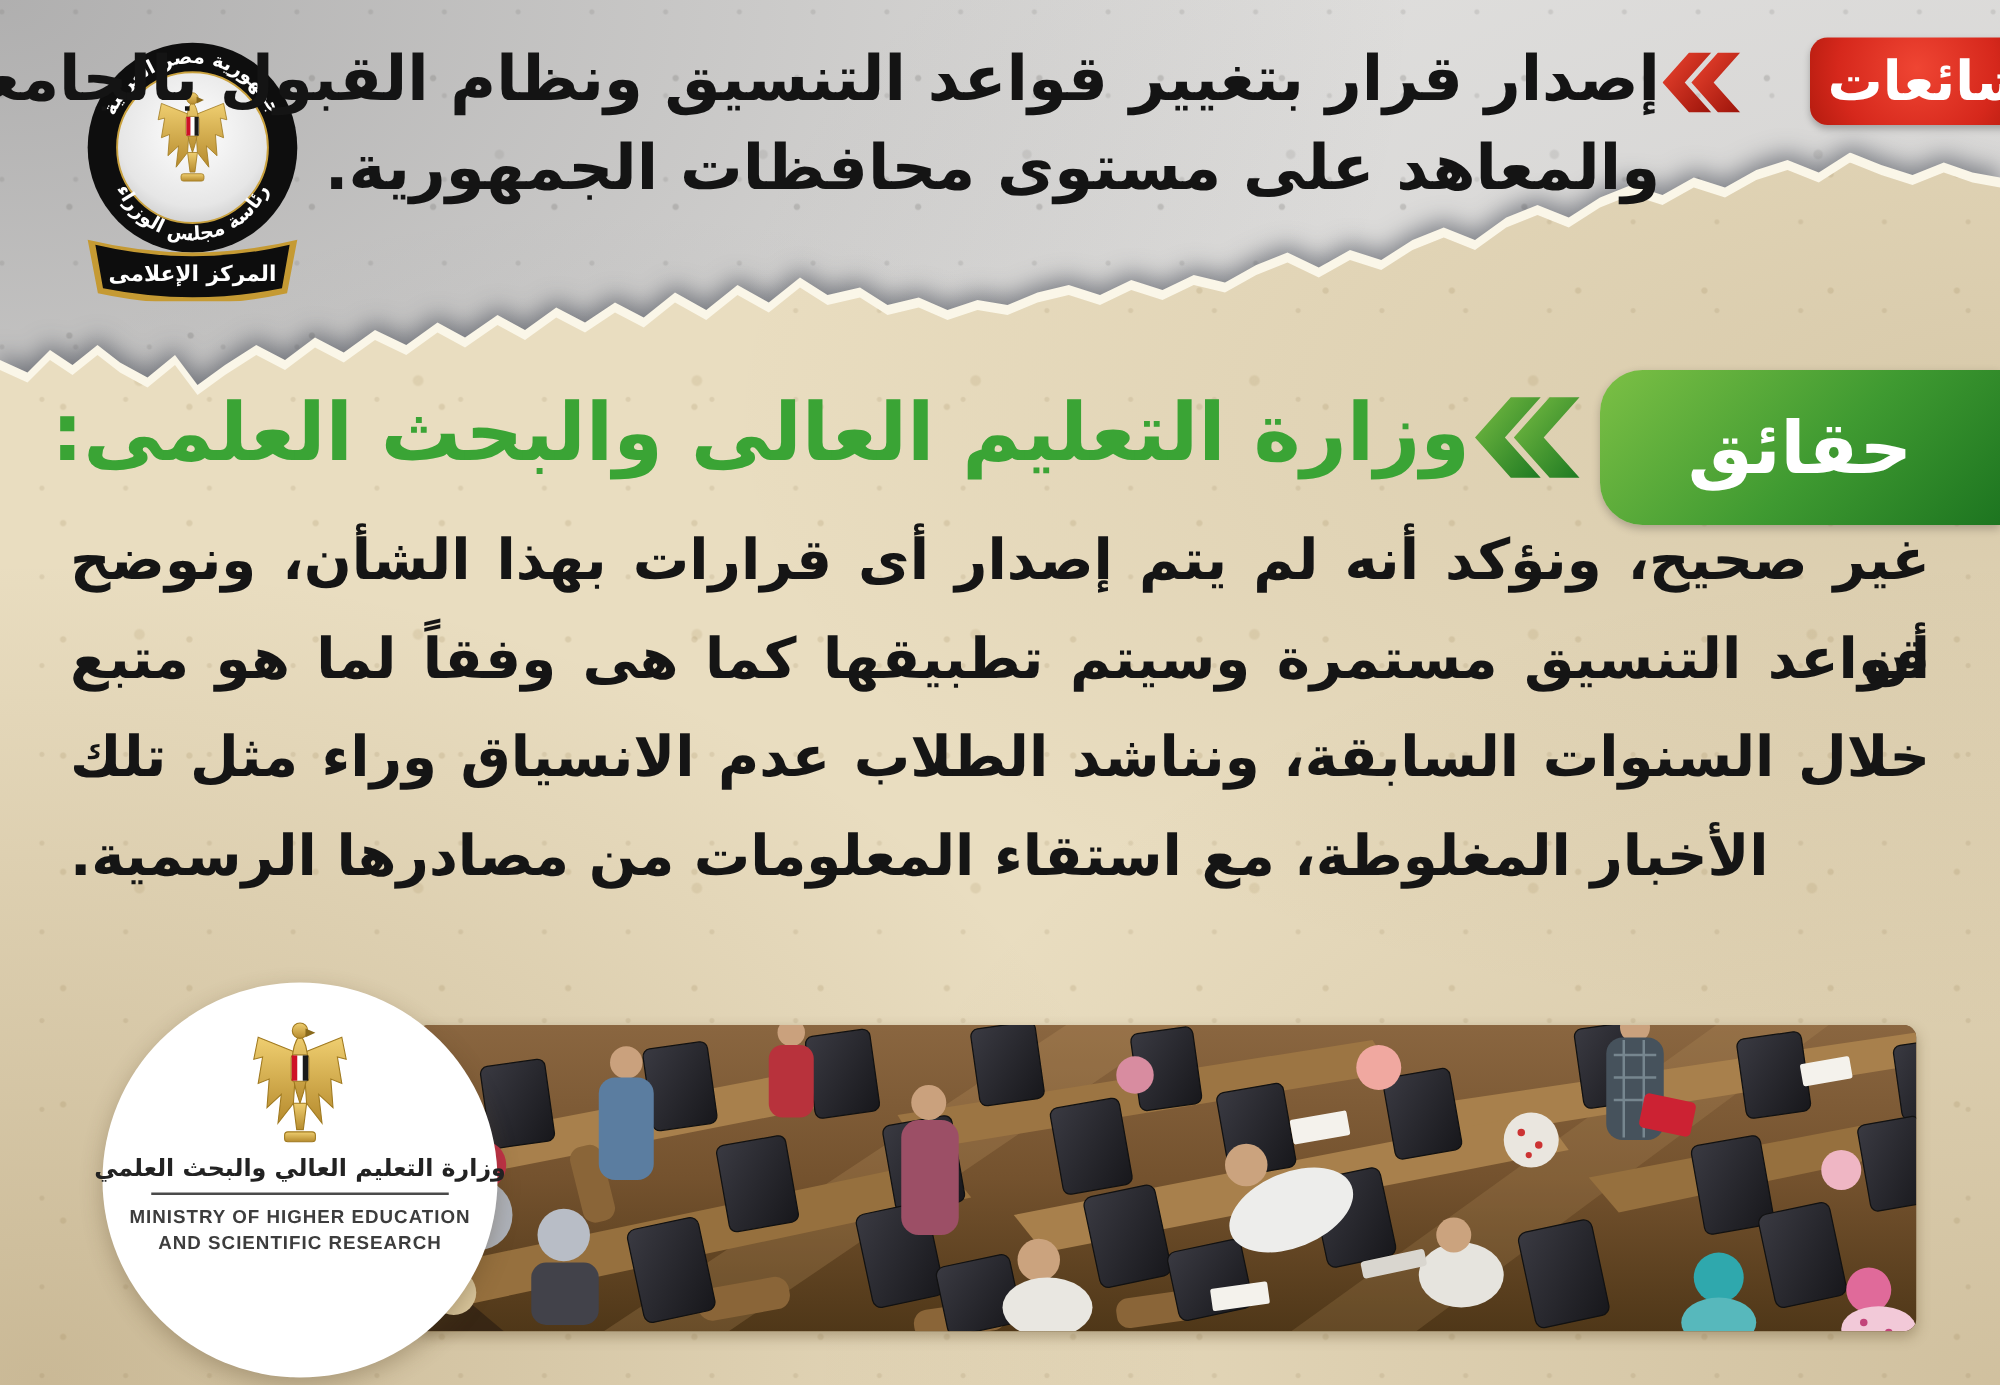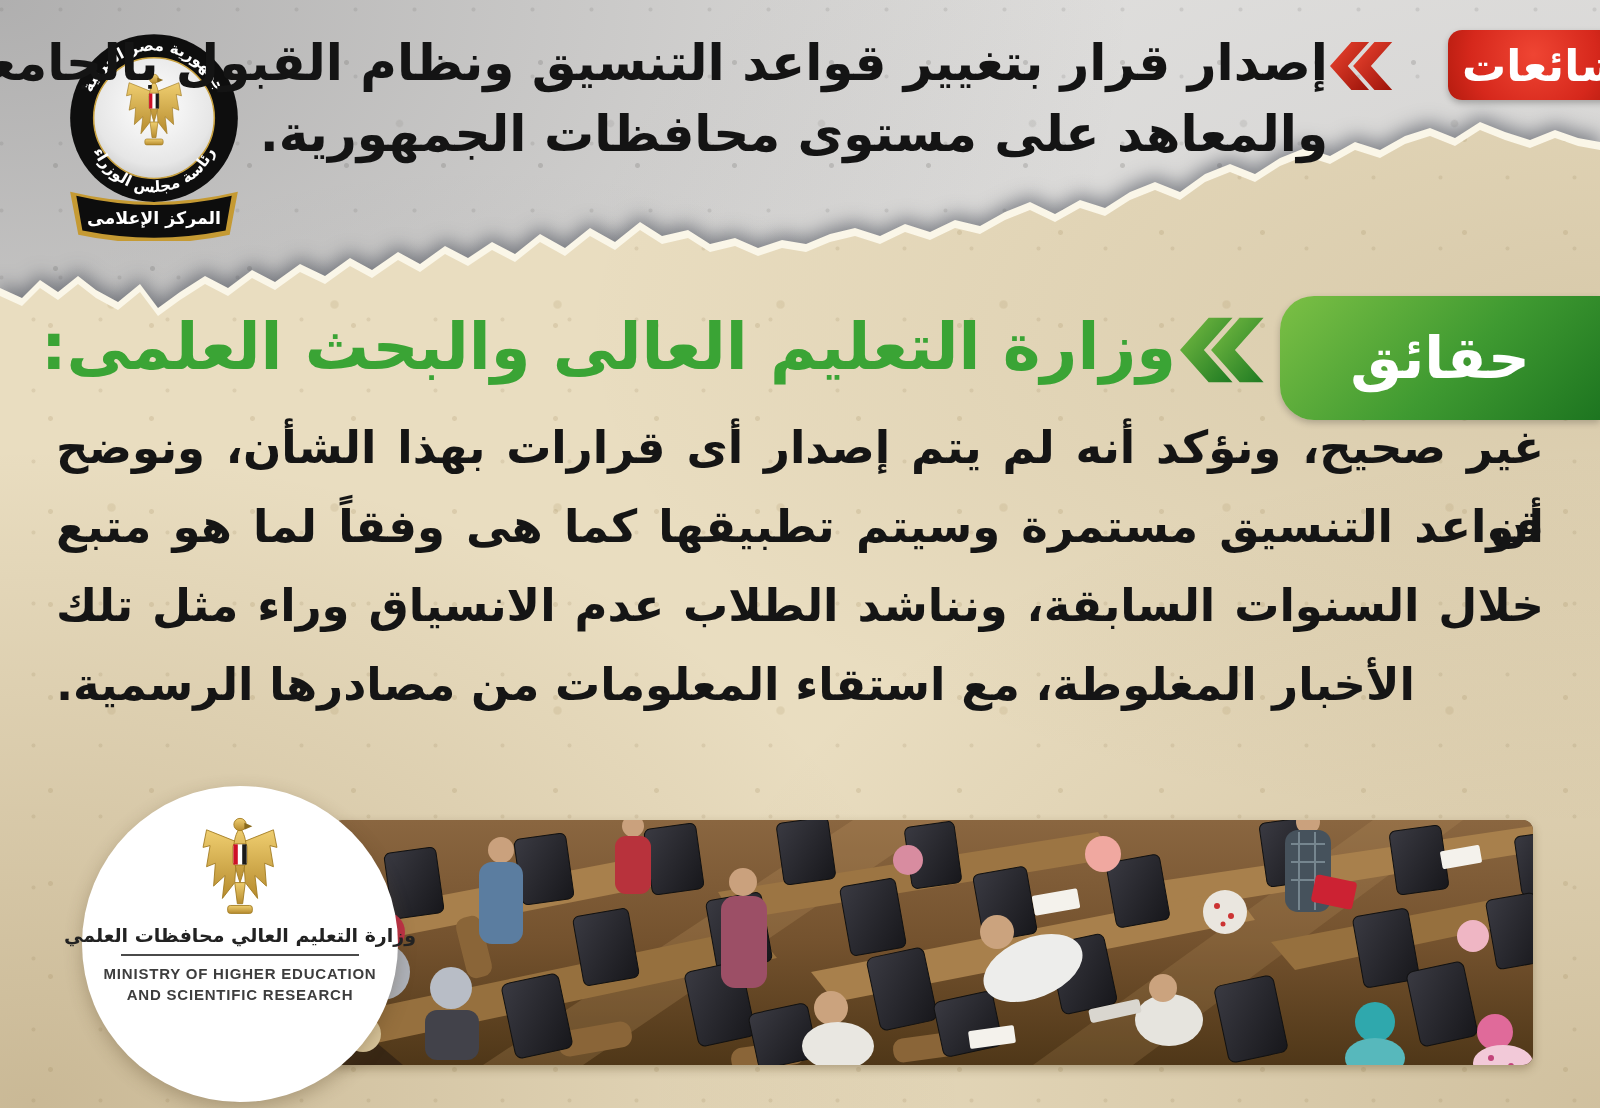--- a/index.html
+++ b/index.html
@@ -278,21 +278,21 @@
       <rect x="1108" y="28" width="40" height="18" rx="2" fill="#f4f2ec" transform="rotate(-10 1128 37)"></rect>
       <rect x="636" y="208" width="46" height="18" rx="2" fill="#f4f2ec" transform="rotate(-8 659 217)"></rect>
       <rect x="756" y="184" width="52" height="14" rx="3" fill="#d9d6cf" transform="rotate(-12 782 191)"></rect>
     </svg>
   </div>
 
   <div class="ministry-circle">
     <svg class="ministry-eagle" width="88" height="106" viewBox="0 0 100 120">
       <use href="#eagle"></use>
     </svg>
-    <div class="ministry-arabic">وزارة التعليم العالي محافظات العلمي</div>
+    <div class="ministry-arabic">وزارة التعليم العالي والبحث العلمي</div>
     <div class="ministry-divider"></div>
     <div class="ministry-english">
       <div>MINISTRY OF HIGHER EDUCATION</div>
       <div>AND SCIENTIFIC RESEARCH</div>
     </div>
   </div>
 
 </div>
 
 </body></html>

